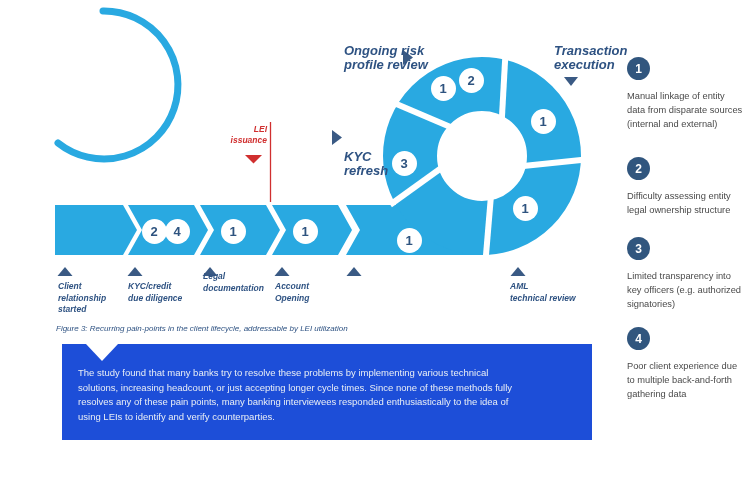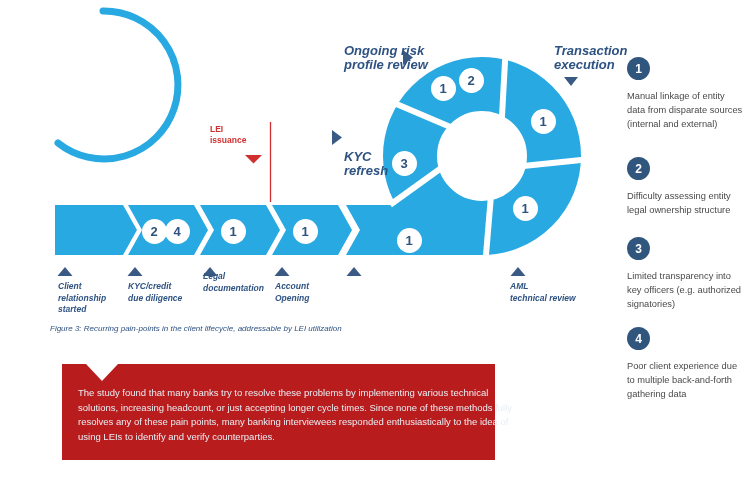--- a/index.html
+++ b/index.html
@@ -13,38 +13,38 @@
   .callout-text{
     left:69px;top:43px;width:110px;
     font-size:8.5px;line-height:11.8px;font-style:italic;font-weight:600;
     color:#b5423a;white-space:pre-line;
   }
   .marker-label{
     font-size:13px;line-height:14px;font-style:italic;font-weight:700;
     color:#2e5282;white-space:pre-line;margin-left:13px;
   }
   .lei-label{
-    left:210px;top:124px;width:57px;text-align:left;
-    font-size:8.5px;line-height:11px;font-weight:700;
+    left:210px;top:124px;width:57px;text-align:right;
+    font-size:8.5px;line-height:11px;font-style:italic;font-weight:700;
     color:#d02f2f;white-space:pre-line;
   }
   .step-label{
     font-size:8.5px;line-height:11.5px;font-style:italic;font-weight:700;
     color:#2e5282;white-space:pre-line;
   }
   .num{
     position:absolute;width:25px;height:25px;border-radius:50%;background:#ffffff;
     display:flex;align-items:center;justify-content:center;
     font-size:13px;font-weight:700;color:#2e537f;
   }
   .caption{
-    left:50px;top:324px;font-size:8px;font-style:italic;color:#2e5282;
+    left:56px;top:324px;font-size:8px;font-style:italic;color:#2e5282;
   }
   .summary-box{
-    left:62px;top:364px;width:433px;height:96px;background:#b91c1c;
+    left:62px;top:344px;width:530px;height:96px;background:#1d4ed8;
   }
   .summary-notch{
     position:absolute;left:24px;top:0;width:0;height:0;
     border-left:16px solid transparent;border-right:16px solid transparent;
     border-top:17px solid #ffffff;
   }
   .summary-text{
     position:absolute;left:16px;top:22px;width:490px;
     font-size:9.5px;line-height:14.5px;color:#e9eef5;white-space:pre-line;
   }

